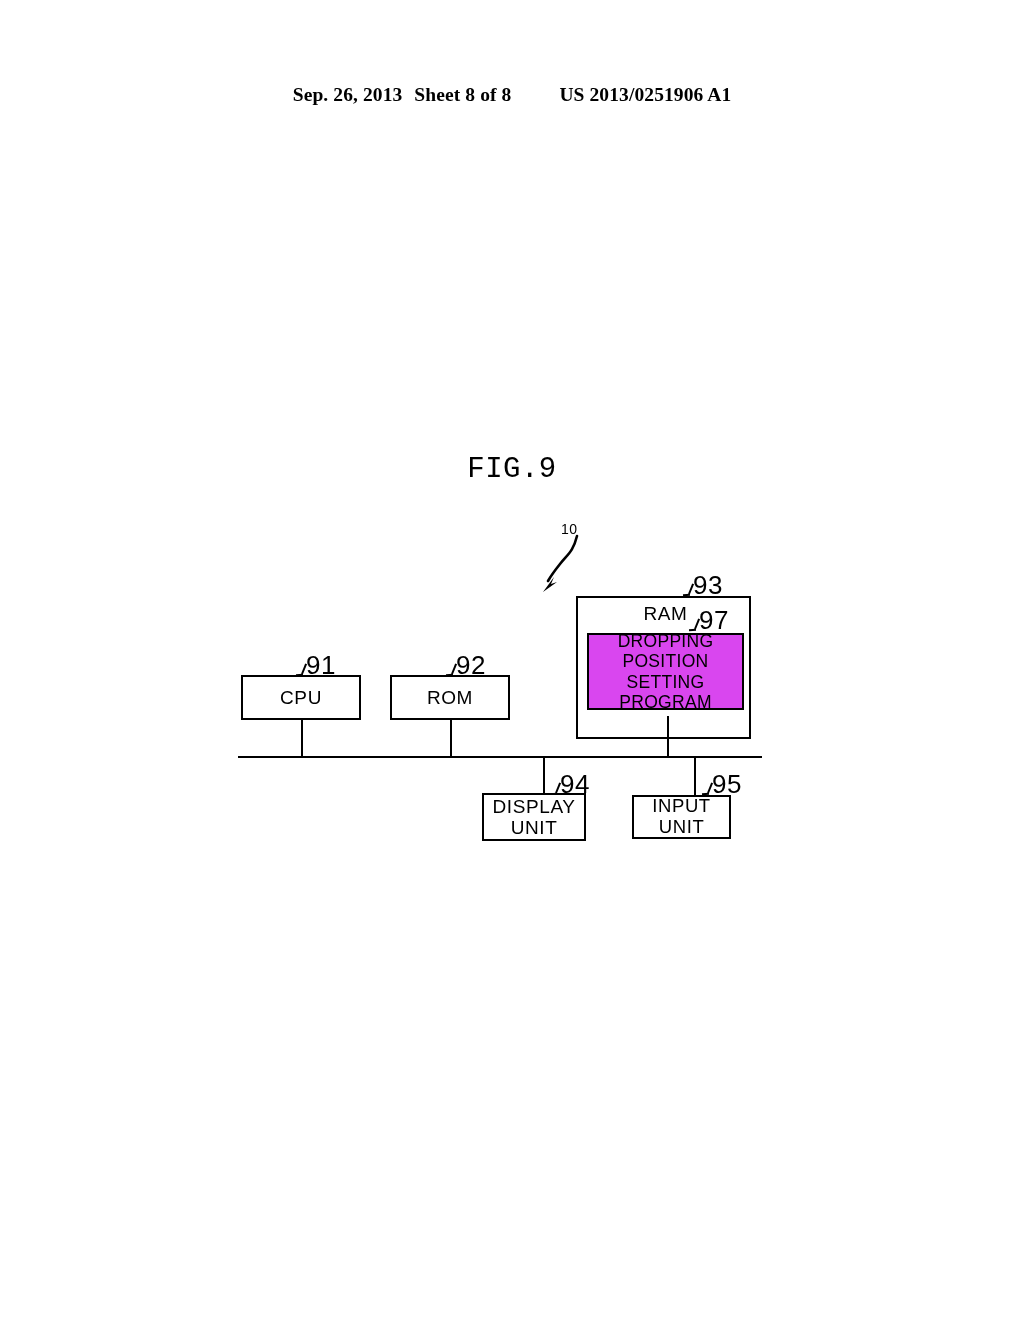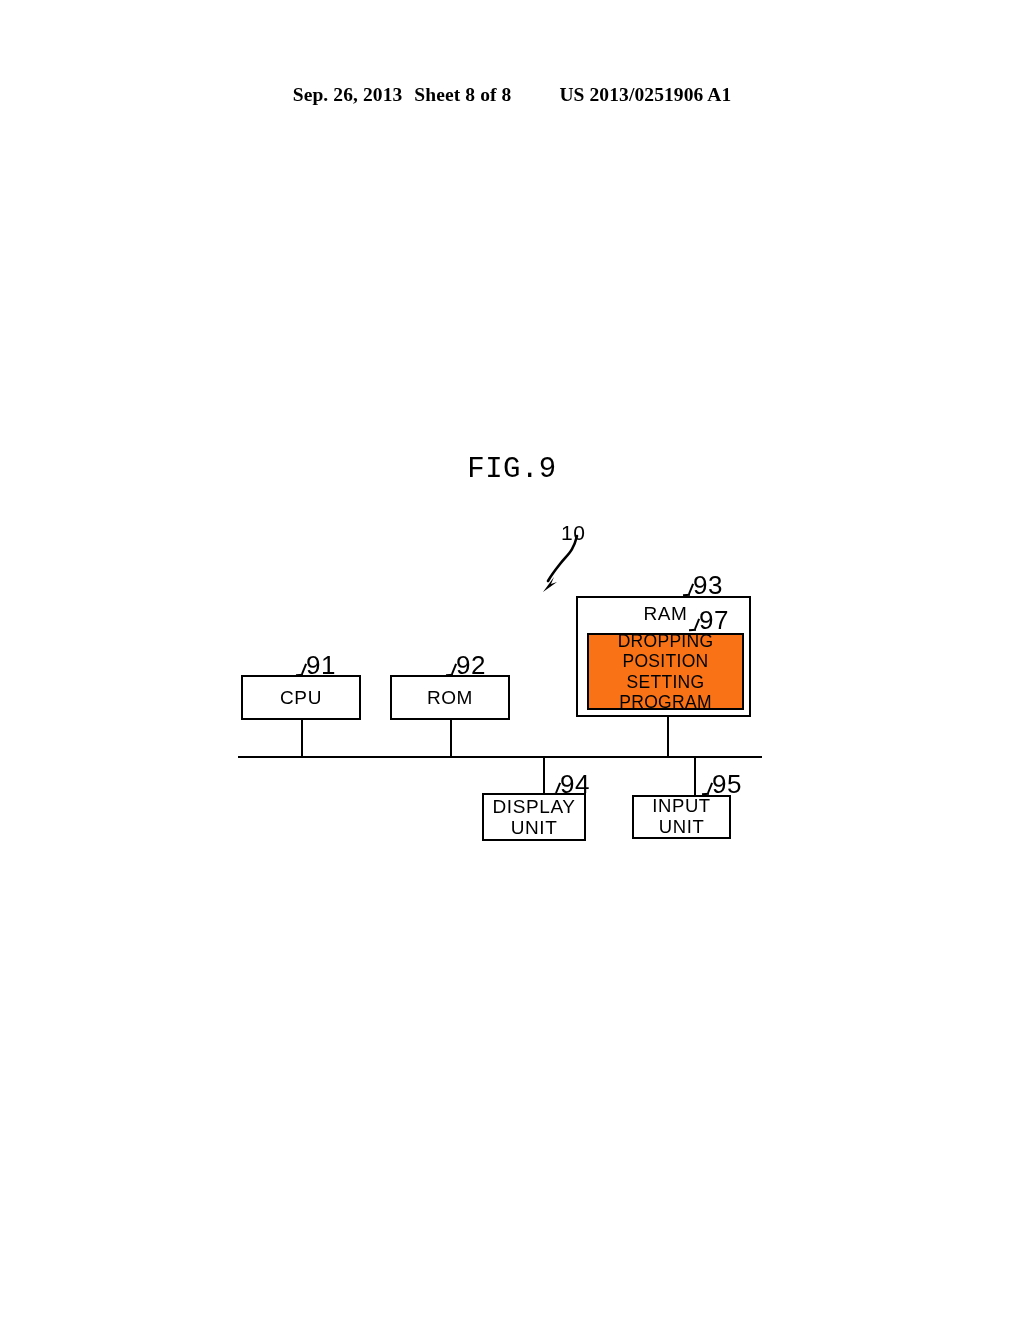--- a/index.html
+++ b/index.html
@@ -71,21 +71,21 @@
     letter-spacing: 0.6px;
     background: #fff;
   }
   #block-cpu {
     left: 241px; top: 675px; width: 120px; height: 45px;
   }
   #block-rom {
     left: 390px; top: 675px; width: 120px; height: 45px;
   }
   #block-ram {
-    left: 576px; top: 596px; width: 175px; height: 121px;
+    left: 576px; top: 596px; width: 175px; height: 143px;
     display: block;
   }
   .ram-label {
     position: absolute;
     left: 0; top: 5px;
     width: 175px;
     text-align: center;
     font-size: 19px;
     letter-spacing: 0.6px;
   }
@@ -94,21 +94,21 @@
     left: 9px; top: 35px; width: 157px; height: 77px;
     border: 2.5px solid #000;
     box-sizing: border-box;
     display: flex;
     align-items: center;
     justify-content: flex-end;
     text-align: center;
     font-size: 17.5px;
     line-height: 1.16;
     letter-spacing: 0.3px;
-    background: #f97316;
+    background: #d946ef;
   }
   #block-display {
     left: 482px; top: 793px; width: 104px; height: 48px;
   }
   #block-input {
     left: 632px; top: 795px; width: 99px; height: 44px;
     font-size: 18.5px;
   }
 
   
@@ -165,21 +165,21 @@
   #ref-92 { left: 446px; top: 650px; }
   #ref-93 { left: 683px; top: 570px; }
   #ref-97 { left: 689px; top: 605px; }
   #ref-94 { left: 550px; top: 769px; }
   #ref-95 { left: 702px; top: 769px; }
 
   
   #ref-10 {
     position: absolute;
     left: 561px; top: 521px;
-    font-size: 21px;
+    font-size: 14px;
     letter-spacing: 0.5px;
     text-align: right;
   }
   #arrow-10 {
     position: absolute;
     left: 530px; top: 532px;
     width: 60px; height: 66px;
   }
 </style>
 </head>

